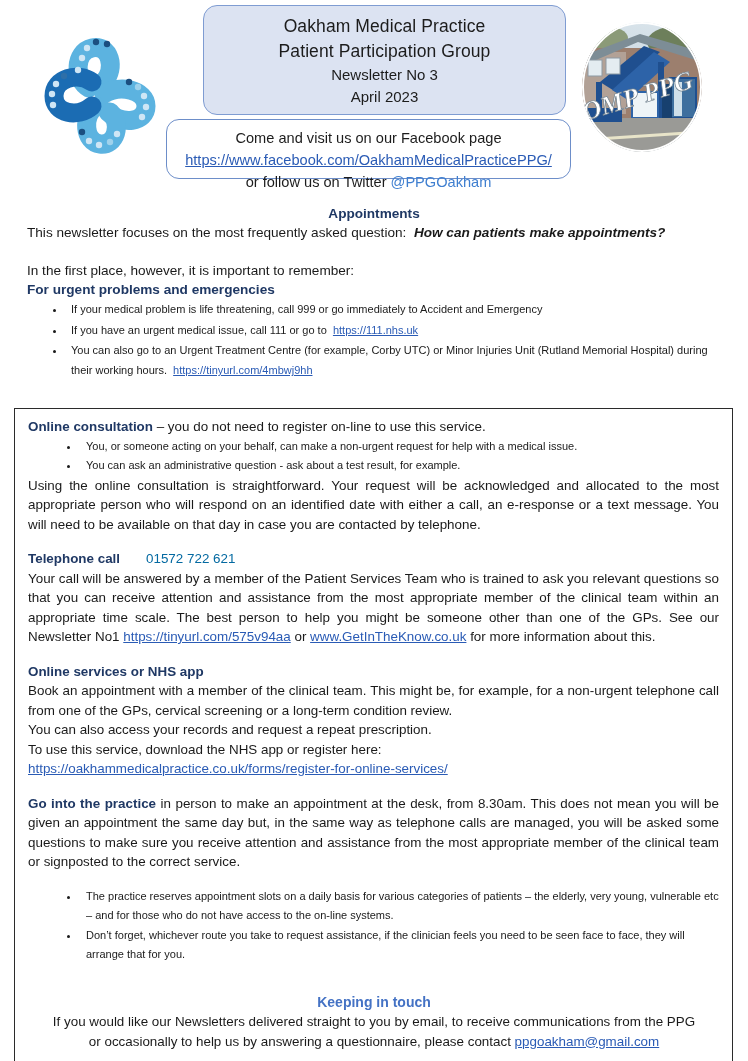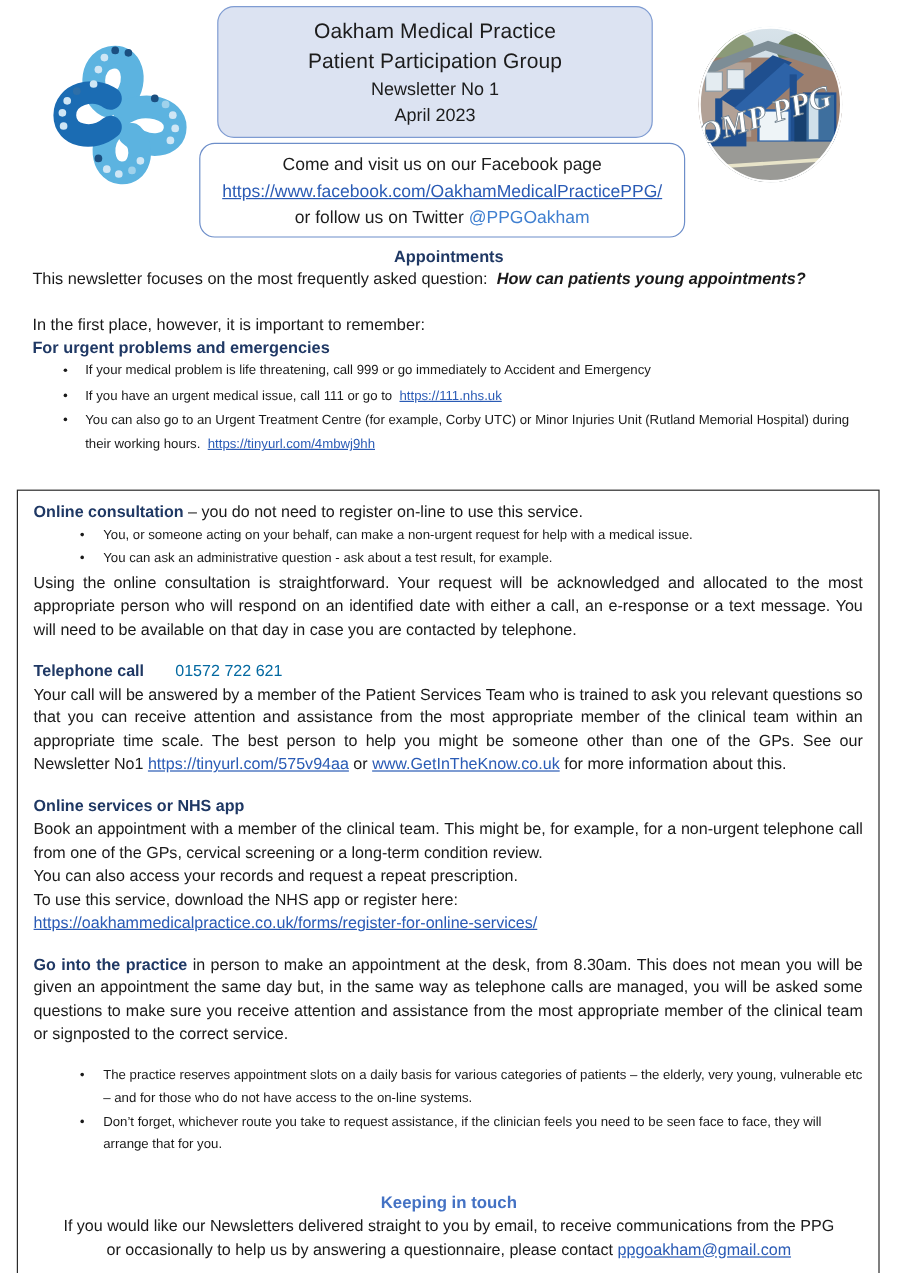--- a/index.html
+++ b/index.html
@@ -28,21 +28,21 @@
     position: absolute;
     left: 34px;
     top: 24px;
     width: 132px;
     height: 134px;
   }
 
   
   .title-box {
     position: absolute;
-    left: 181px;
+    left: 203px;
     top: 5px;
     width: 363px;
     height: 110px;
     box-sizing: border-box;
     background: #dce3f2;
     border: 1.4px solid #7f9cd2;
     border-radius: 14px;
     text-align: center;
     padding-top: 8px;
   }
@@ -57,21 +57,21 @@
     line-height: 22px;
     color: #1c1c1c;
   }
 
   
   .social-box {
     position: absolute;
     left: 166px;
     top: 119px;
     width: 405px;
-    height: 79px;
+    height: 60px;
     box-sizing: border-box;
     background: #ffffff;
     border: 1.3px solid #6d8ec9;
     border-radius: 13px;
     text-align: center;
     padding-top: 7px;
   }
   .social-line {
     font-size: 14.6px;
     line-height: 22px;
@@ -244,21 +244,21 @@
         <circle cx="65" cy="121" r="3.2" fill="#cfe6f5"></circle>
         <circle cx="76" cy="118" r="3.2" fill="#9fd2ec"></circle>
         <circle cx="83" cy="110" r="3.2" fill="#cfe6f5"></circle>
       </g>
     </svg>
   </div>
 
   <div class="title-box">
     <div class="title-line-1">Oakham Medical Practice</div>
     <div class="title-line-2">Patient Participation Group</div>
-    <div class="title-line-3">Newsletter No 1</div>
+    <div class="title-line-3">Newsletter No 3</div>
     <div class="title-line-4">April 2023</div>
   </div>
 
   <div class="social-box">
     <div class="social-line">Come and visit us on our Facebook page</div>
     <div class="social-line">
       <a class="social-link" href="#">https://www.facebook.com/OakhamMedicalPracticePPG/</a>
     </div>
     <div class="social-line">
       <span>or follow us on Twitter </span><span class="twitter-handle">@PPGOakham</span>
@@ -308,21 +308,21 @@
       <ellipse cx="60" cy="65" rx="59" ry="64" fill="none" stroke="#ffffff" stroke-width="2"></ellipse>
       <text x="58" y="82" font-family="Liberation Serif, serif" font-size="26" font-style="italic" font-weight="bold" fill="#ffffff" stroke="#6e7f8c" stroke-width="0.7" text-anchor="middle" transform="rotate(-17 58 82)">OMP PPG</text>
     </svg>
   </div>
 </div>
 
 <div class="intro">
   <div class="section-heading-center">Appointments</div>
   <p>
     <span>This newsletter focuses on the most frequently asked question:</span>&nbsp;
-    <span class="q-italic">How can patients young appointments?</span>
+    <span class="q-italic">How can patients make appointments?</span>
   </p>
   <div class="spacer"></div>
   <p>In the first place, however, it is important to remember:</p>
   <p class="sub-heading">For urgent problems and emergencies</p>
   <ul class="doc-list">
     <li>
       <span>If your medical problem is life threatening, call 999 or go immediately to Accident and Emergency</span>
     </li>
     <li>
       <span>If you have an urgent medical issue, call 111 or go to </span>&nbsp;<a class="link" href="#">https://111.nhs.uk</a>

